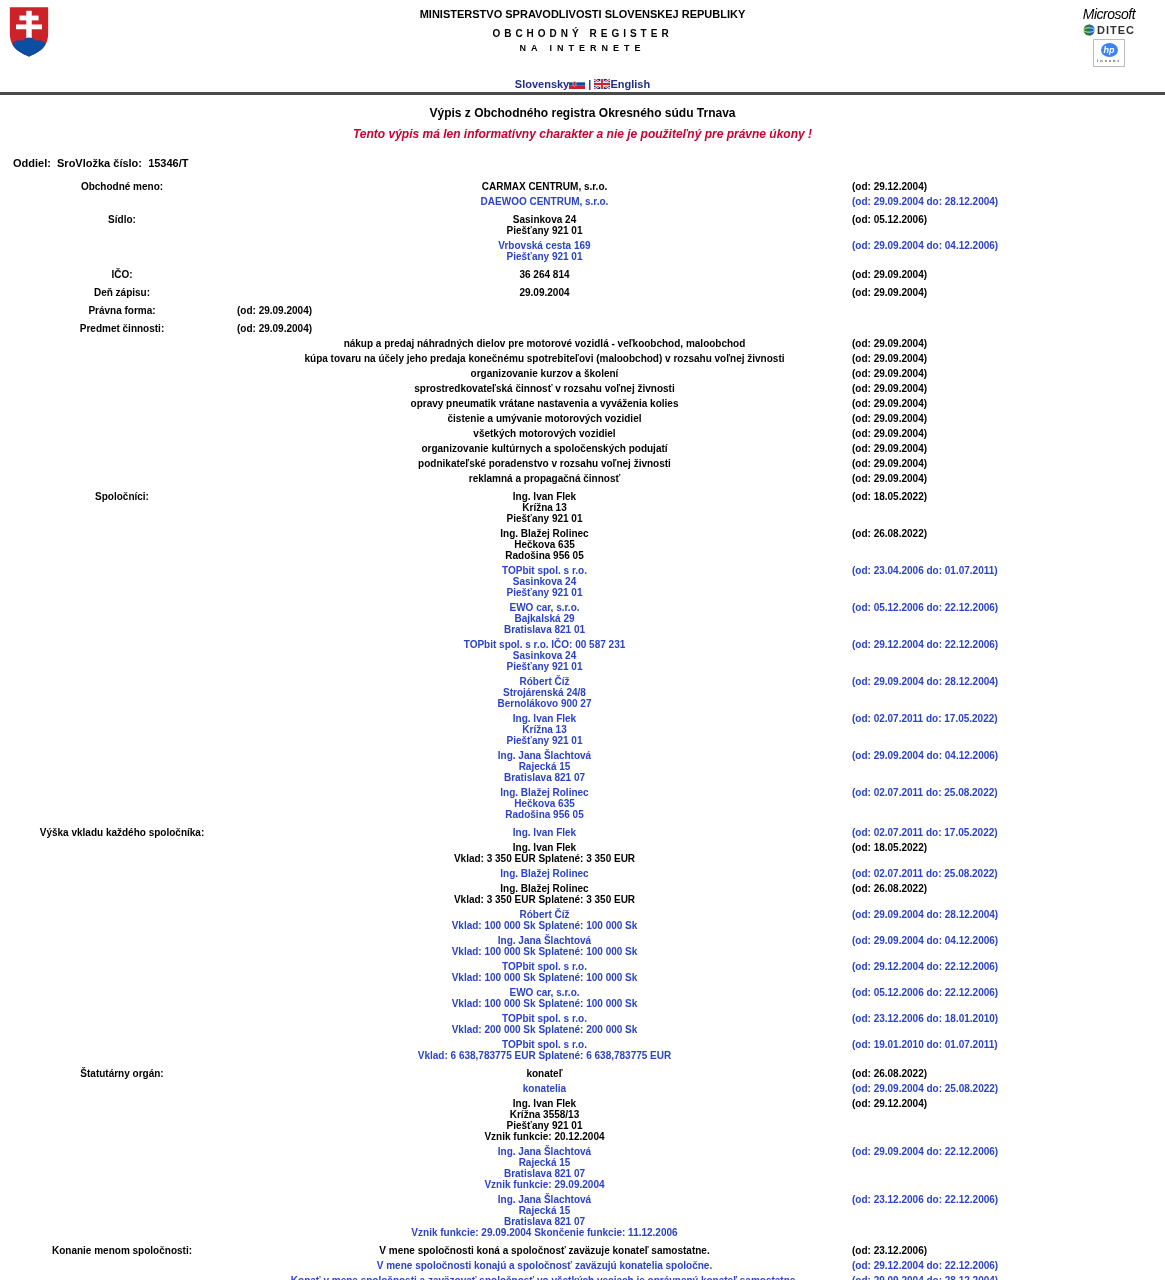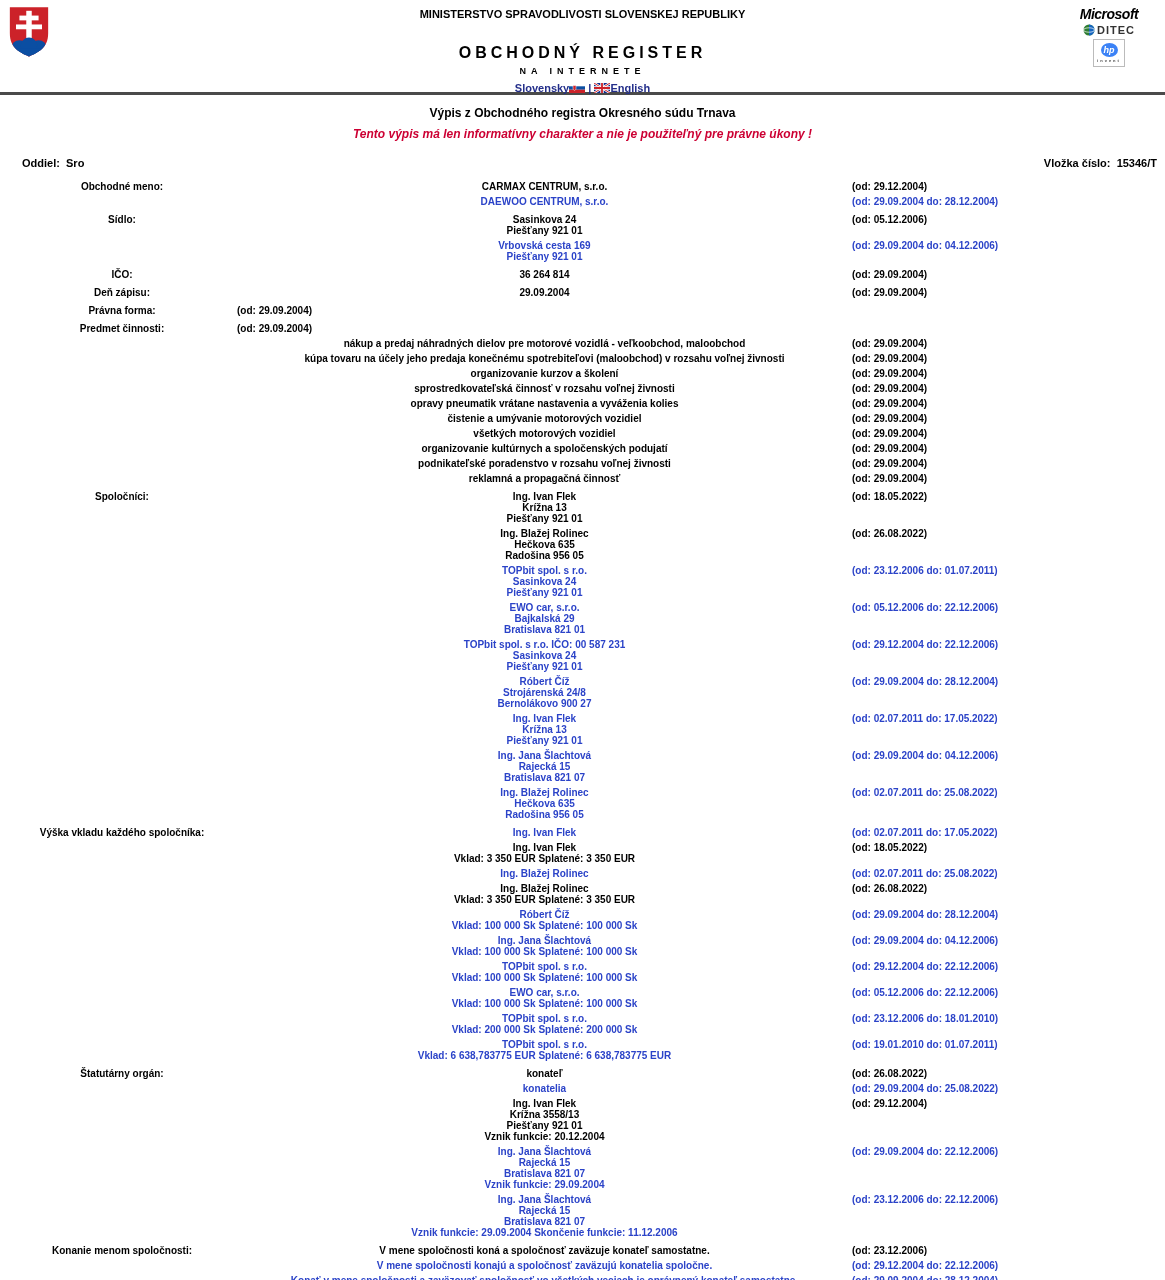--- a/index.html
+++ b/index.html
@@ -3,36 +3,36 @@
 <meta charset="utf-8">
 <style>
   :root{
     --blue:#2B43C8; --navy:#232E8A; --red:#CC0033; --maroon:#993344; --rule:#4a4a4a;
   }
   html,body{margin:0;padding:0;background:#fff;}
   body{width:1165px;font-family:"Liberation Sans","DejaVu Sans",sans-serif;font-weight:bold;color:#000;}
   header{position:relative;height:78px;padding-top:8px;}
   .coat{position:absolute;left:8px;top:6px;}
   .logos{position:absolute;right:14px;top:6px;width:84px;text-align:center;}
-  .ms-logo{font-size:14px;font-style:italic;font-weight:700;letter-spacing:-0.5px;}
+  .ms-logo{font-size:14px;font-style:italic;font-weight:400;letter-spacing:-0.5px;}
   .ditec-logo{font-size:11px;color:#333;letter-spacing:1px;margin-top:2px;display:flex;justify-content:center;gap:2px;}
   .hp-logo{margin:3px auto 0;width:30px;height:26px;border:1px solid #bbb;display:flex;flex-direction:column;align-items:center;justify-content:center;}
   .hp-circle{width:17px;height:14px;background:#3b82f6;border-radius:50%;color:#fff;font-size:9px;font-style:italic;line-height:14px;text-align:center;}
   .hp-sub{font-size:4px;letter-spacing:2px;color:#444;margin-top:1px;}
   .head-center{text-align:center;}
   .ministry{font-size:11px;}
-  .reg-title{font-size:16px;letter-spacing:4px;margin-top:24px;}
+  .reg-title{font-size:10px;letter-spacing:4px;margin-top:8px;}
   .reg-sub{font-size:9px;letter-spacing:5px;margin-top:4px;}
-  .lang{margin-top:6px;font-size:11px;color:var(--navy);}
+  .lang{margin-top:25px;font-size:11px;color:var(--navy);}
   .lang a{color:var(--navy);text-decoration:none;cursor:pointer;}
   .flag{display:inline-block;vertical-align:-1px;}
   .rule{border:none;border-top:3px solid var(--rule);margin:6px 0 0 0;}
   .doc-title{text-align:center;font-size:12px;margin-top:11px;}
   .warning{text-align:center;font-size:12px;color:var(--red);margin-top:7px;font-style:italic;}
-  .meta-row{display:flex;justify-content:space-between;font-size:11px;margin:16px 8px 12px 22px;}
+  .meta-row{display:flex;justify-content:flex-start;font-size:11px;margin:16px 8px 12px 13px;}
   main{margin:4px 0 8px 7px;}
   .sec-row{display:flex;align-items:flex-start;margin-bottom:3px;text-align:center;}
   .sec-label{width:230px;flex:none;font-size:10px;line-height:11px;color:#000;}
   .sec-entries{flex:1;}
   .entry{display:flex;margin-bottom:4px;}
   .entry-val{width:615px;flex:none;font-size:10px;line-height:11px;}
   .entry-date{font-size:10px;line-height:11px;}
   .historical{color:var(--blue);}
   .current{color:#000;}
 </style>
@@ -266,21 +266,21 @@
             <div class="line">Radošina 956 05</div>
           </div>
           <div class="entry-date">(od: 26.08.2022)</div>
         </div>
         <div class="entry historical">
           <div class="entry-val">
             <div class="line">TOPbit spol. s r.o.</div>
             <div class="line">Sasinkova 24</div>
             <div class="line">Piešťany 921 01</div>
           </div>
-          <div class="entry-date">(od: 23.12.2006 do: 01.07.2011)</div>
+          <div class="entry-date">(od: 23.04.2006 do: 01.07.2011)</div>
         </div>
         <div class="entry historical">
           <div class="entry-val">
             <div class="line">EWO car, s.r.o.</div>
             <div class="line">Bajkalská 29</div>
             <div class="line">Bratislava 821 01</div>
           </div>
           <div class="entry-date">(od: 05.12.2006 do: 22.12.2006)</div>
         </div>
         <div class="entry historical">

